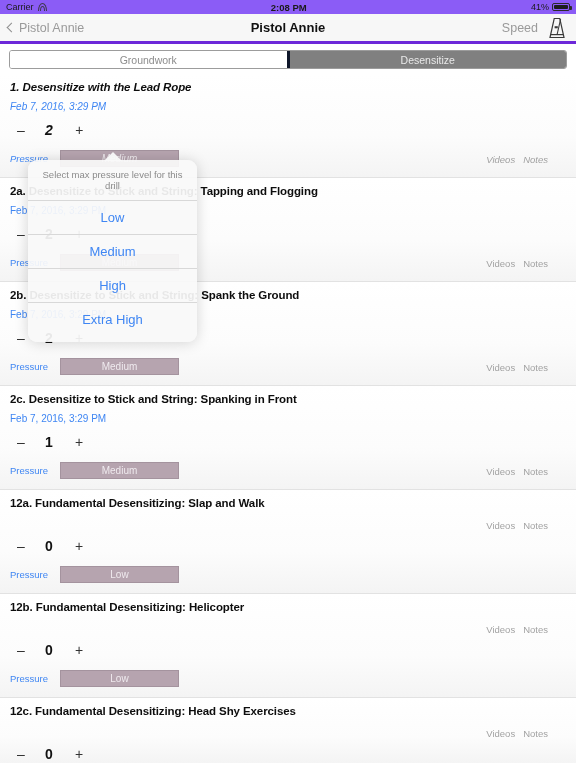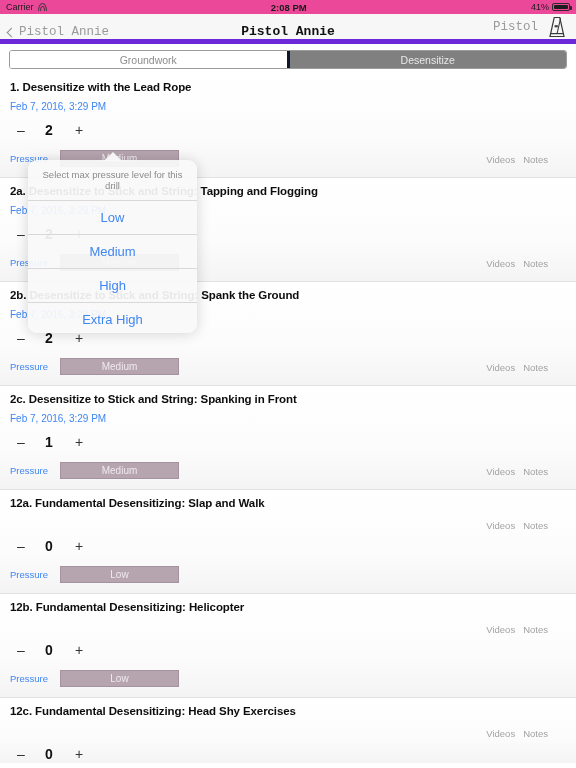--- a/index.html
+++ b/index.html
@@ -12,21 +12,21 @@
   }
 
   
   .statusbar {
     height: 14px;
     display: flex;
     align-items: center;
     padding: 0 6px;
     font-size: 9px;
     color: #1a1a1a;
-    background: #ec4899;
+    background: #8b5cf6;
   }
   .sb-left { display: flex; align-items: center; gap: 4px; }
   .sb-center { flex: 1; text-align: center; font-size: 9.5px; font-weight: 600; }
   .sb-right { display: flex; align-items: center; gap: 3px; }
   .wifi-icon { display: inline-block; width: 9px; height: 8px; position: relative; }
   .wifi-icon i {
     position: absolute; left: 0; right: 0; bottom: 0;
     border: 1px solid #333; border-bottom: none; border-radius: 50% 50% 0 0 / 100% 100% 0 0;
   }
   .wifi-icon i:nth-child(1) { height: 8px; opacity: .85; }
@@ -38,26 +38,25 @@
   .batt::after {
     content:""; position:absolute; right:-3px; top:2px; width:2px; height:4px;
     background:#2a2a2a; border-radius:0 1px 1px 0;
   }
   .batt span { display:block; height:100%; width:100%; background:#1d1d1d; border-radius:1px; }
 
   
   .navbar {
     height: 30px;
     background: #f7f7f7;
-    border-bottom: 5px solid #6d28d9;
+    border-bottom: 3px solid #6d28d9;
     display: flex;
-    align-items: flex-end;
+    align-items: center;
     padding: 0 8px;
     position: relative;
-    font-family: Liberation Mono, monospace;
   }
   .nav-back {
     display: flex; align-items: center; gap: 3px;
     color: #9a9a9a; font-size: 12.5px;
   }
   .chev {
     width: 7px; height: 7px;
     border-left: 1.6px solid #8e8e8e; border-bottom: 1.6px solid #8e8e8e;
     transform: rotate(45deg); margin-right: 1px;
   }
@@ -84,21 +83,21 @@
   .seg div + div { border-left: 3px solid #0f172a; }
 
   
   .list { position: relative; }
   .row {
     position: relative;
     border-top: 1px solid #e2e2e2;
     padding: 7px 10px 0 10px;
     background: linear-gradient(180deg,#ffffff 0%,#fcfcfc 60%,#f4f4f4 100%);
   }
-  .row:first-child { border-top: none; }
+  .row:first-child { border-top: none; font-style: italic; }
   .row-title { font-size: 11.5px; font-weight: bold; color: #0d0d0d; letter-spacing: -0.1px; }
   .row-date { font-size: 10px; color: #3f86f3; margin-top: 8px; height: 11px; }
   .row-actions {
     position: absolute; right: 28px;
     display: flex; gap: 8px;
     font-size: 9.5px; color: #a2a2a2;
   }
   .stepper {
     display: flex; align-items: center;
     margin-top: 9px; height: 18px;
@@ -140,21 +139,21 @@
     text-align: center; font-size: 9.5px; color: #8b8b8b;
     padding: 9px 8px 9px 8px;
     border-bottom: 1px solid #d8d8d8;
     border-radius: 9px 9px 0 0;
   }
   .pop-item {
     text-align: center; font-size: 13px; color: #3f86f3;
     padding: 9px 0 9px 0;
     border-bottom: 1px solid #d8d8d8;
   }
-  .pop-item:last-child { border-bottom: none; border-radius: 0 0 9px 9px; padding-bottom: 6px;}
+  .pop-item:last-child { border-bottom: none; border-radius: 0 0 9px 9px; padding-bottom: 15px;}
   .pop-item.wide { font-size: 13px; }
 </style>
 </head>
 <body>
 
 <div class="statusbar">
   <div class="sb-left">
     <span>Carrier</span>
     <span class="wifi-icon">
         <i></i>
@@ -170,21 +169,21 @@
   </div>
 </div>
 
 <div class="navbar">
   <div class="nav-back">
     <span class="chev"></span>
     <span>Pistol Annie</span>
   </div>
   <div class="nav-title">Pistol Annie</div>
   <div class="nav-right">
-    <span class="speed-lbl">Pistol</span>
+    <span class="speed-lbl">Speed</span>
     <svg class="metronome" viewBox="0 0 22 24">
       <path d="M8.2 2.5 L13.8 2.5 L18 21.5 L4 21.5 Z" fill="none" stroke="#3a3a3a" stroke-width="1.2"></path>
       <line x1="4.9" y1="18.6" x2="17.1" y2="18.6" stroke="#3a3a3a" stroke-width="1.2"></line>
       <line x1="11" y1="19" x2="14.6" y2="3.2" stroke="#3a3a3a" stroke-width="1.1"></line>
       <rect x="8.6" y="10.2" width="3.2" height="2.1" fill="#3a3a3a"></rect>
     </svg>
   </div>
 </div>
 
 <div class="seg-wrap">

